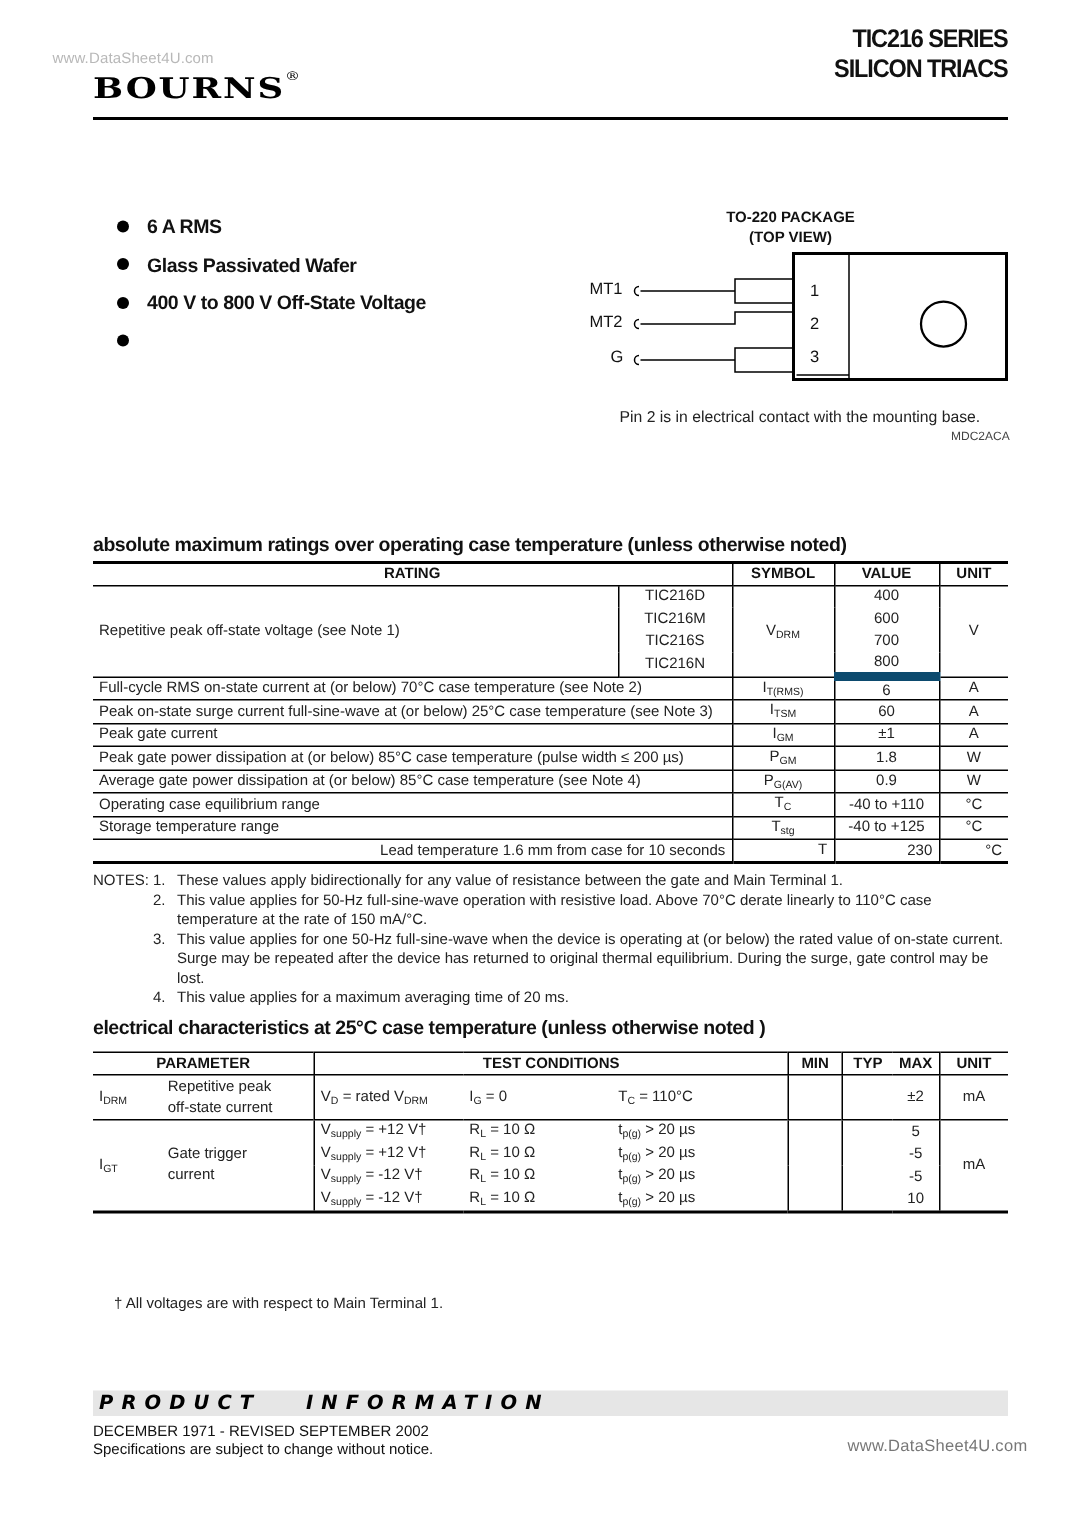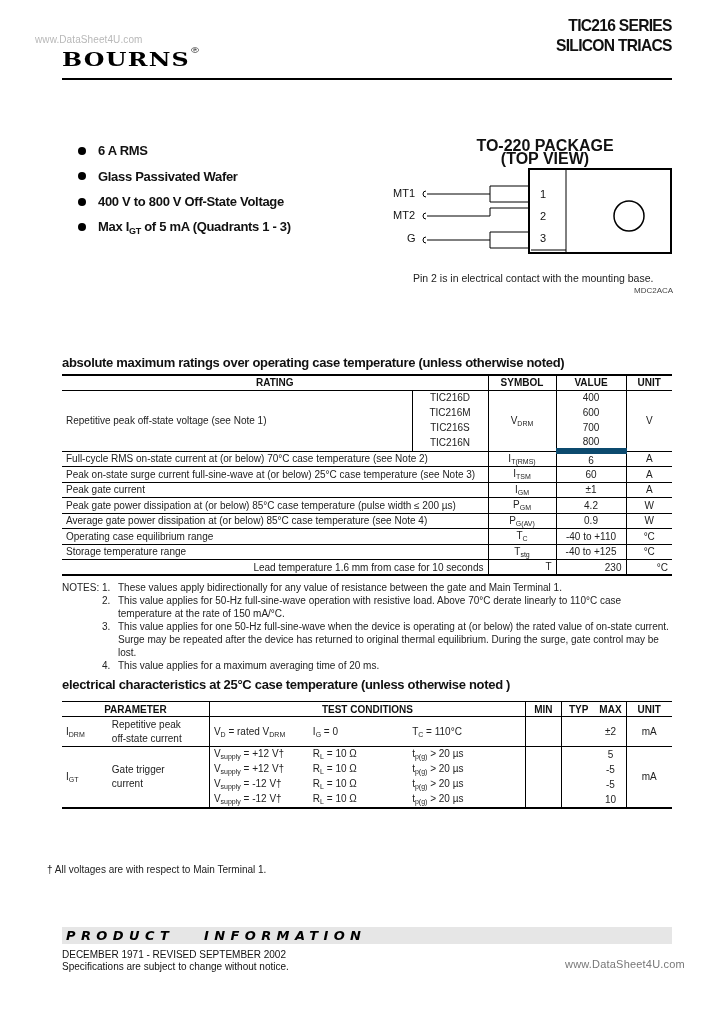--- a/index.html
+++ b/index.html
@@ -10,21 +10,21 @@
   .logo { position: absolute; left: 62px; top: 48px; font-family: "DejaVu Serif", serif; font-weight: bold; font-size: 19px; letter-spacing: 1px; color: #000; transform: scaleX(1.25); transform-origin: left; }
   .logo sup { font-size: 8px; font-weight: normal; vertical-align: top; position: relative; top: -2px; }
   .title { position: absolute; right: 48px; top: 16px; text-align: right; font-weight: bold; font-size: 17px; line-height: 20px; letter-spacing: -0.8px; transform: scaleX(0.92); transform-origin: right; }
   .header-rule { position: absolute; left: 62px; top: 78px; width: 610px; height: 2px; background: #000; }
 
   .features { position: absolute; left: 78px; top: 138px; list-style: none; }
   .features li { display: flex; align-items: center; height: 25.5px; font-weight: bold; font-size: 13px; letter-spacing: -0.3px; }
   .features .bullet { width: 8px; height: 8px; border-radius: 50%; background: #000; margin-right: 12px; }
   .features sub { font-size: 9px; vertical-align: -3px; }
 
-  .pkg-title { position: absolute; left: 470px; top: 139px; width: 150px; text-align: center; font-size: 16px; font-weight: bold; line-height: 13px; }
+  .pkg-title { position: absolute; left: 452px; top: 139px; width: 150px; text-align: center; font-size: 10px; font-weight: bold; line-height: 13px; }
   .pkg { position: absolute; left: 390px; top: 168px; width: 290px; height: 120px; }
   .pin-label { position: absolute; font-size: 11px; }
   .pin-num { position: absolute; font-size: 11px; }
   .pkg-note { position: absolute; left: 413px; top: 272px; font-size: 10.5px; color: #222; }
   .pkg-code { position: absolute; left: 634px; top: 286px; font-size: 8px; color: #444; }
 
   .section-title { position: absolute; left: 62px; font-weight: bold; font-size: 13px; letter-spacing: -0.3px; }
   table { border-collapse: collapse; position: absolute; left: 62px; width: 610px; font-size: 10px; color: #222; }
   td, th { border-left: 1px solid #000; border-right: 1px solid #000; padding: 0 4px; vertical-align: middle; }
   td:first-child, th:first-child { border-left: none; }
@@ -34,21 +34,21 @@
   tr.row td { height: 15.5px; border-bottom: 1px solid #000; }
   tr.last td { border-bottom: 2px solid #000; text-align: right; }
   .c { text-align: center; }
   .sub { font-size: 7px; vertical-align: -2px; }
 
   .notes { position: absolute; left: 62px; top: 581px; width: 615px; font-size: 10px; color: #222; line-height: 13px; }
   .notes .item { display: flex; }
   .notes .lab { width: 40px; flex: none; }
   .notes .num { width: 16px; flex: none; }
 
-  .dagger { position: absolute; left: 47px; top: 864px; font-size: 10px; color: #222; }
+  .dagger { position: absolute; left: 76px; top: 864px; font-size: 10px; color: #222; }
   .pi-bar { position: absolute; left: 62px; top: 927px; width: 610px; height: 17px; background: #e6e6e6; }
   .pi-text { position: absolute; left: 66px; top: 927px; font-family: "DejaVu Sans", sans-serif; font-weight: bold; font-style: italic; font-size: 13px; letter-spacing: 5.4px; line-height: 17px; color: #000; }
   .footer { position: absolute; left: 62px; top: 949px; font-size: 10px; line-height: 12px; color: #111; }
   .watermark-bottom { position: absolute; left: 565px; top: 958px; font-size: 11px; color: #777; letter-spacing: 0.2px; }
 </style>
 </head>
 <body>
 
 <div class="watermark-top">www.DataSheet4U.com</div>
 <div class="logo"><span>BOURNS</span><sup>®</sup></div>
@@ -66,21 +66,20 @@
   <li>
       <span class="bullet"></span>
       <span>Glass Passivated Wafer</span>
     </li>
   <li>
       <span class="bullet"></span>
       <span>400 V to 800 V Off-State Voltage</span>
     </li>
   <li>
       <span class="bullet"></span>
-      <span><span>Max I</span><sub>GT</sub><span> of 5 mA (Quadrants 1 - 3)</span></span>
     </li>
 </ul>
 
 <div class="pkg-title">
   <div>TO-220 PACKAGE</div>
   <div>(TOP VIEW)</div>
 </div>
 <div class="pkg">
   <svg width="290" height="100" style="position:absolute;left:0;top:0">
 
@@ -156,21 +155,21 @@
       </tr>
   <tr class="row">
         <td colspan="2" style="border-right:1px solid #000">Peak gate current</td>
         <td class="c"><span>I</span><span class="sub">GM</span></td>
         <td class="c">±1</td>
         <td class="c">A</td>
       </tr>
   <tr class="row">
         <td colspan="2" style="border-right:1px solid #000">Peak gate power dissipation at (or below) 85°C case temperature (pulse width ≤ 200 µs)</td>
         <td class="c"><span>P</span><span class="sub">GM</span></td>
-        <td class="c">4.2</td>
+        <td class="c">1.8</td>
         <td class="c">W</td>
       </tr>
   <tr class="row">
         <td colspan="2" style="border-right:1px solid #000">Average gate power dissipation at (or below) 85°C case temperature (see Note 4)</td>
         <td class="c"><span>P</span><span class="sub">G(AV)</span></td>
         <td class="c">0.9</td>
         <td class="c">W</td>
       </tr>
   <tr class="row">
         <td colspan="2" style="border-right:1px solid #000">Operating case equilibrium range</td>

